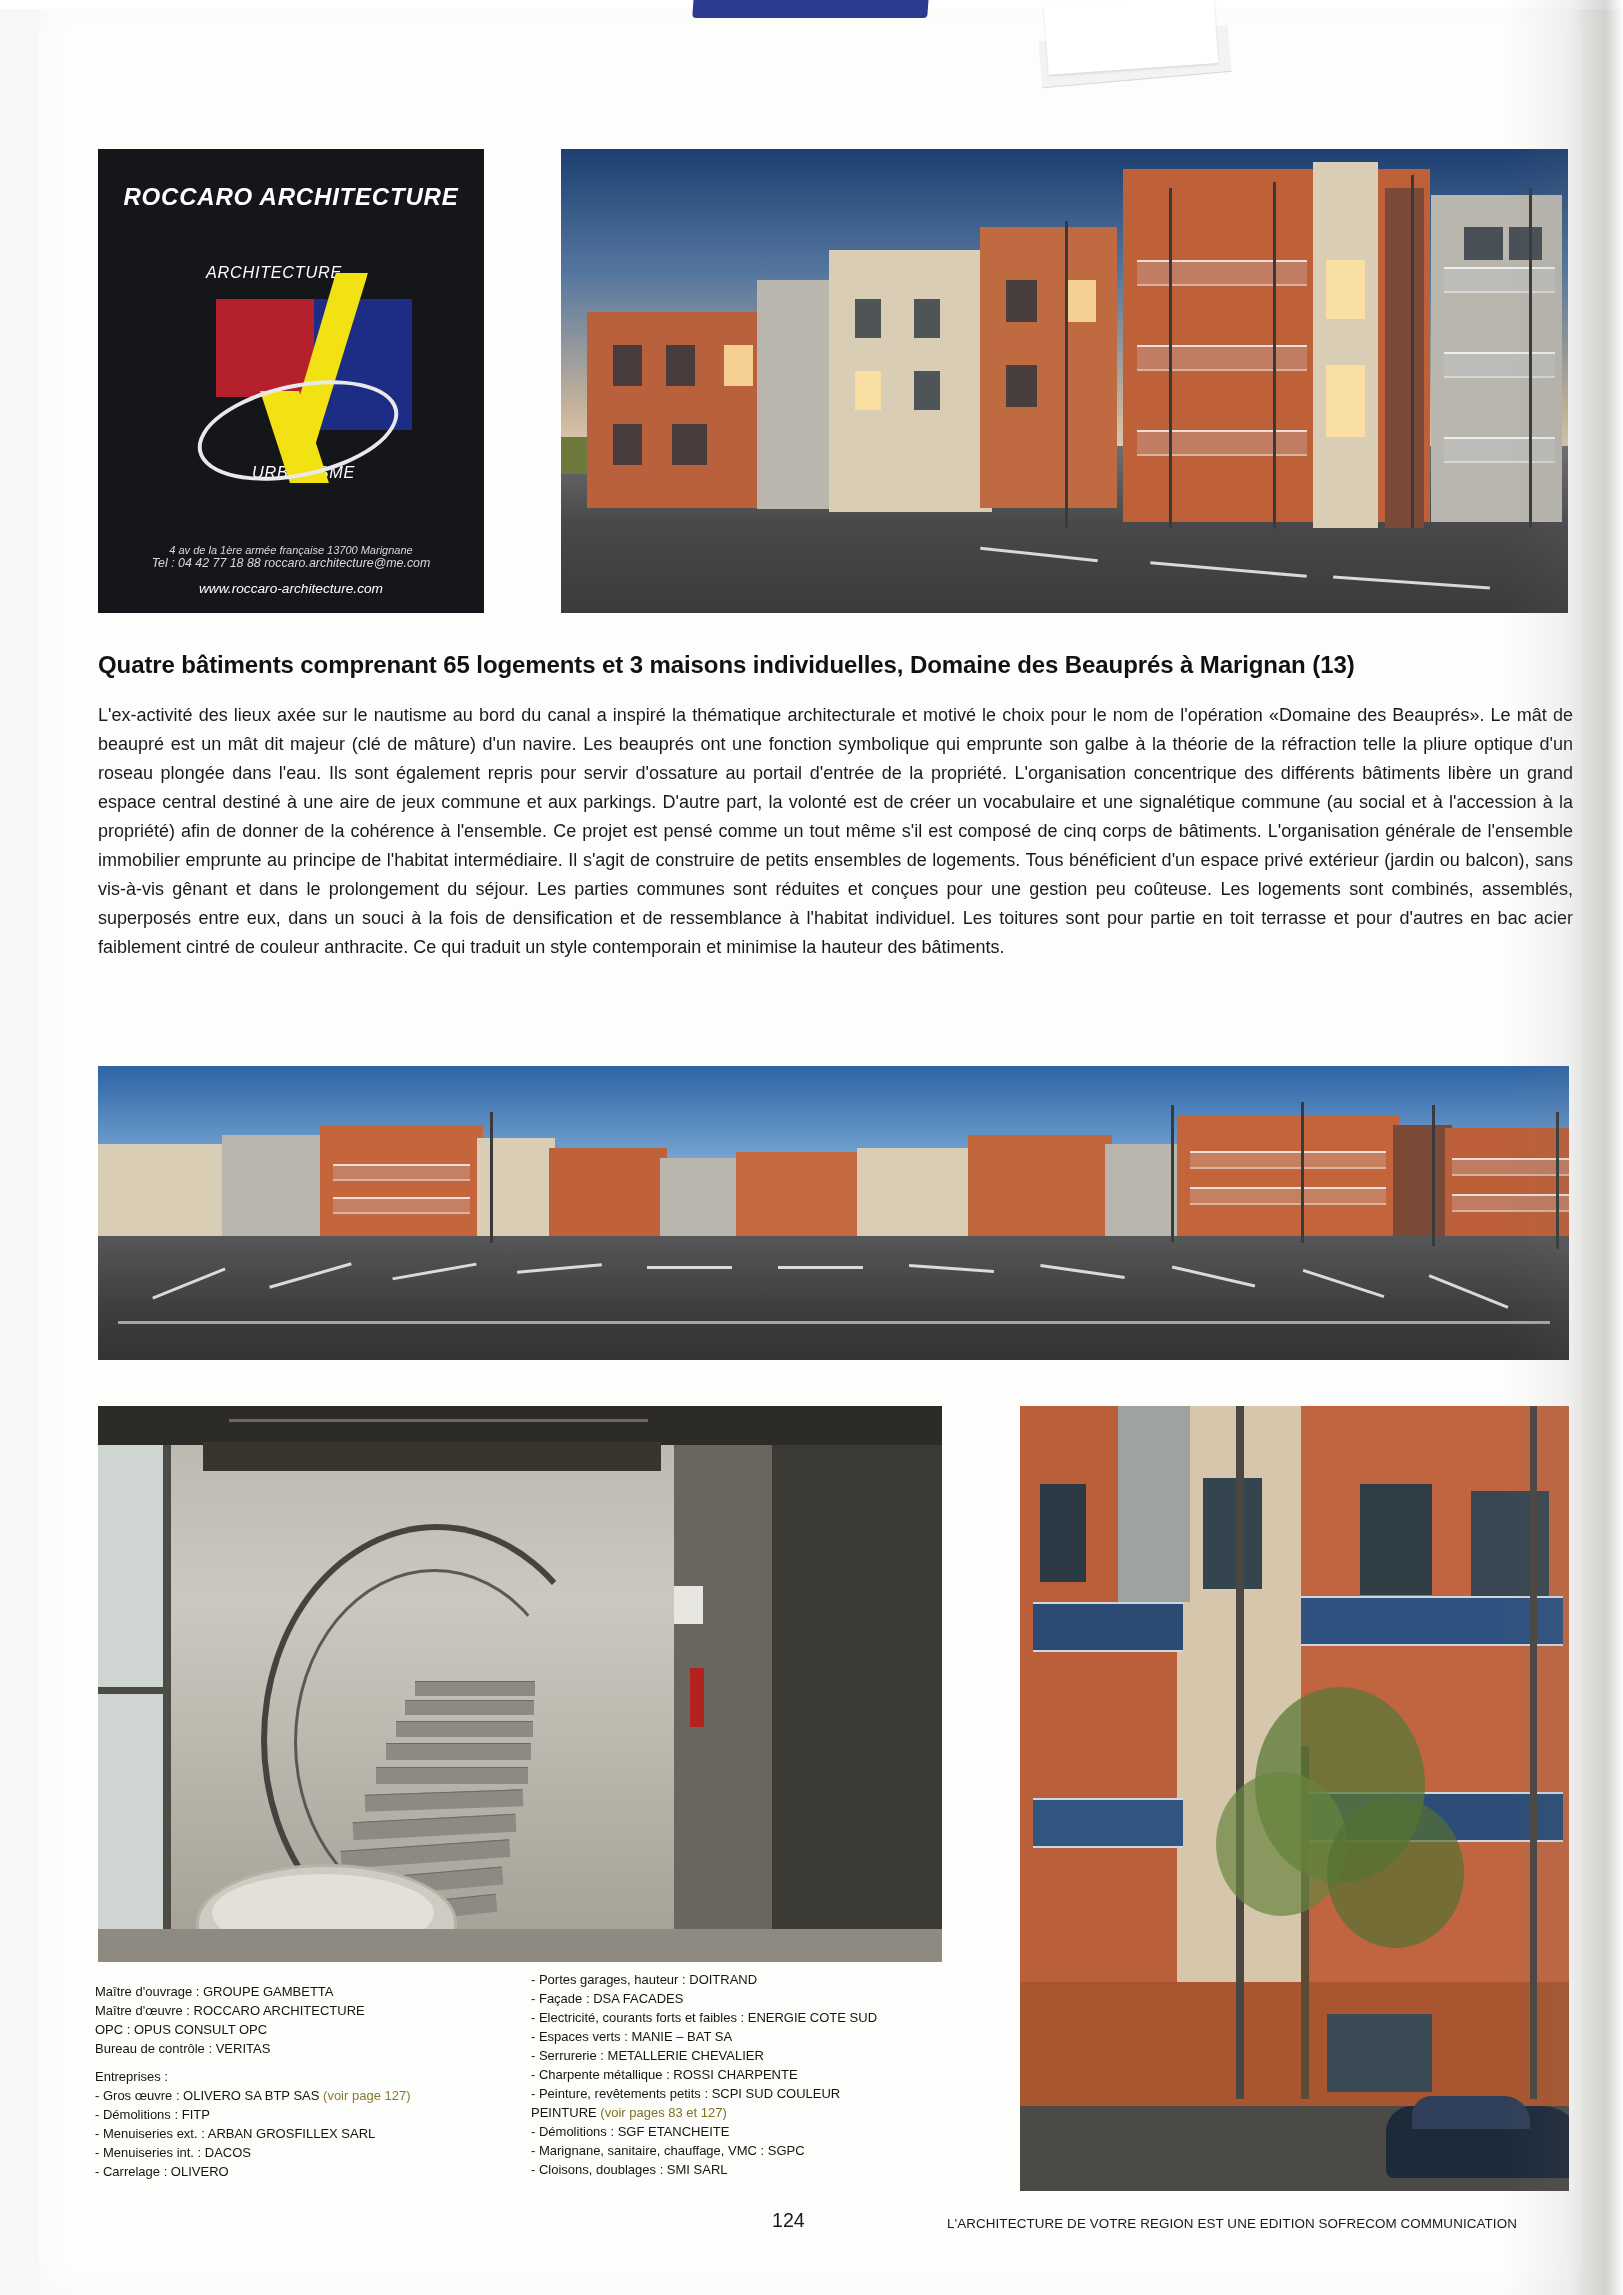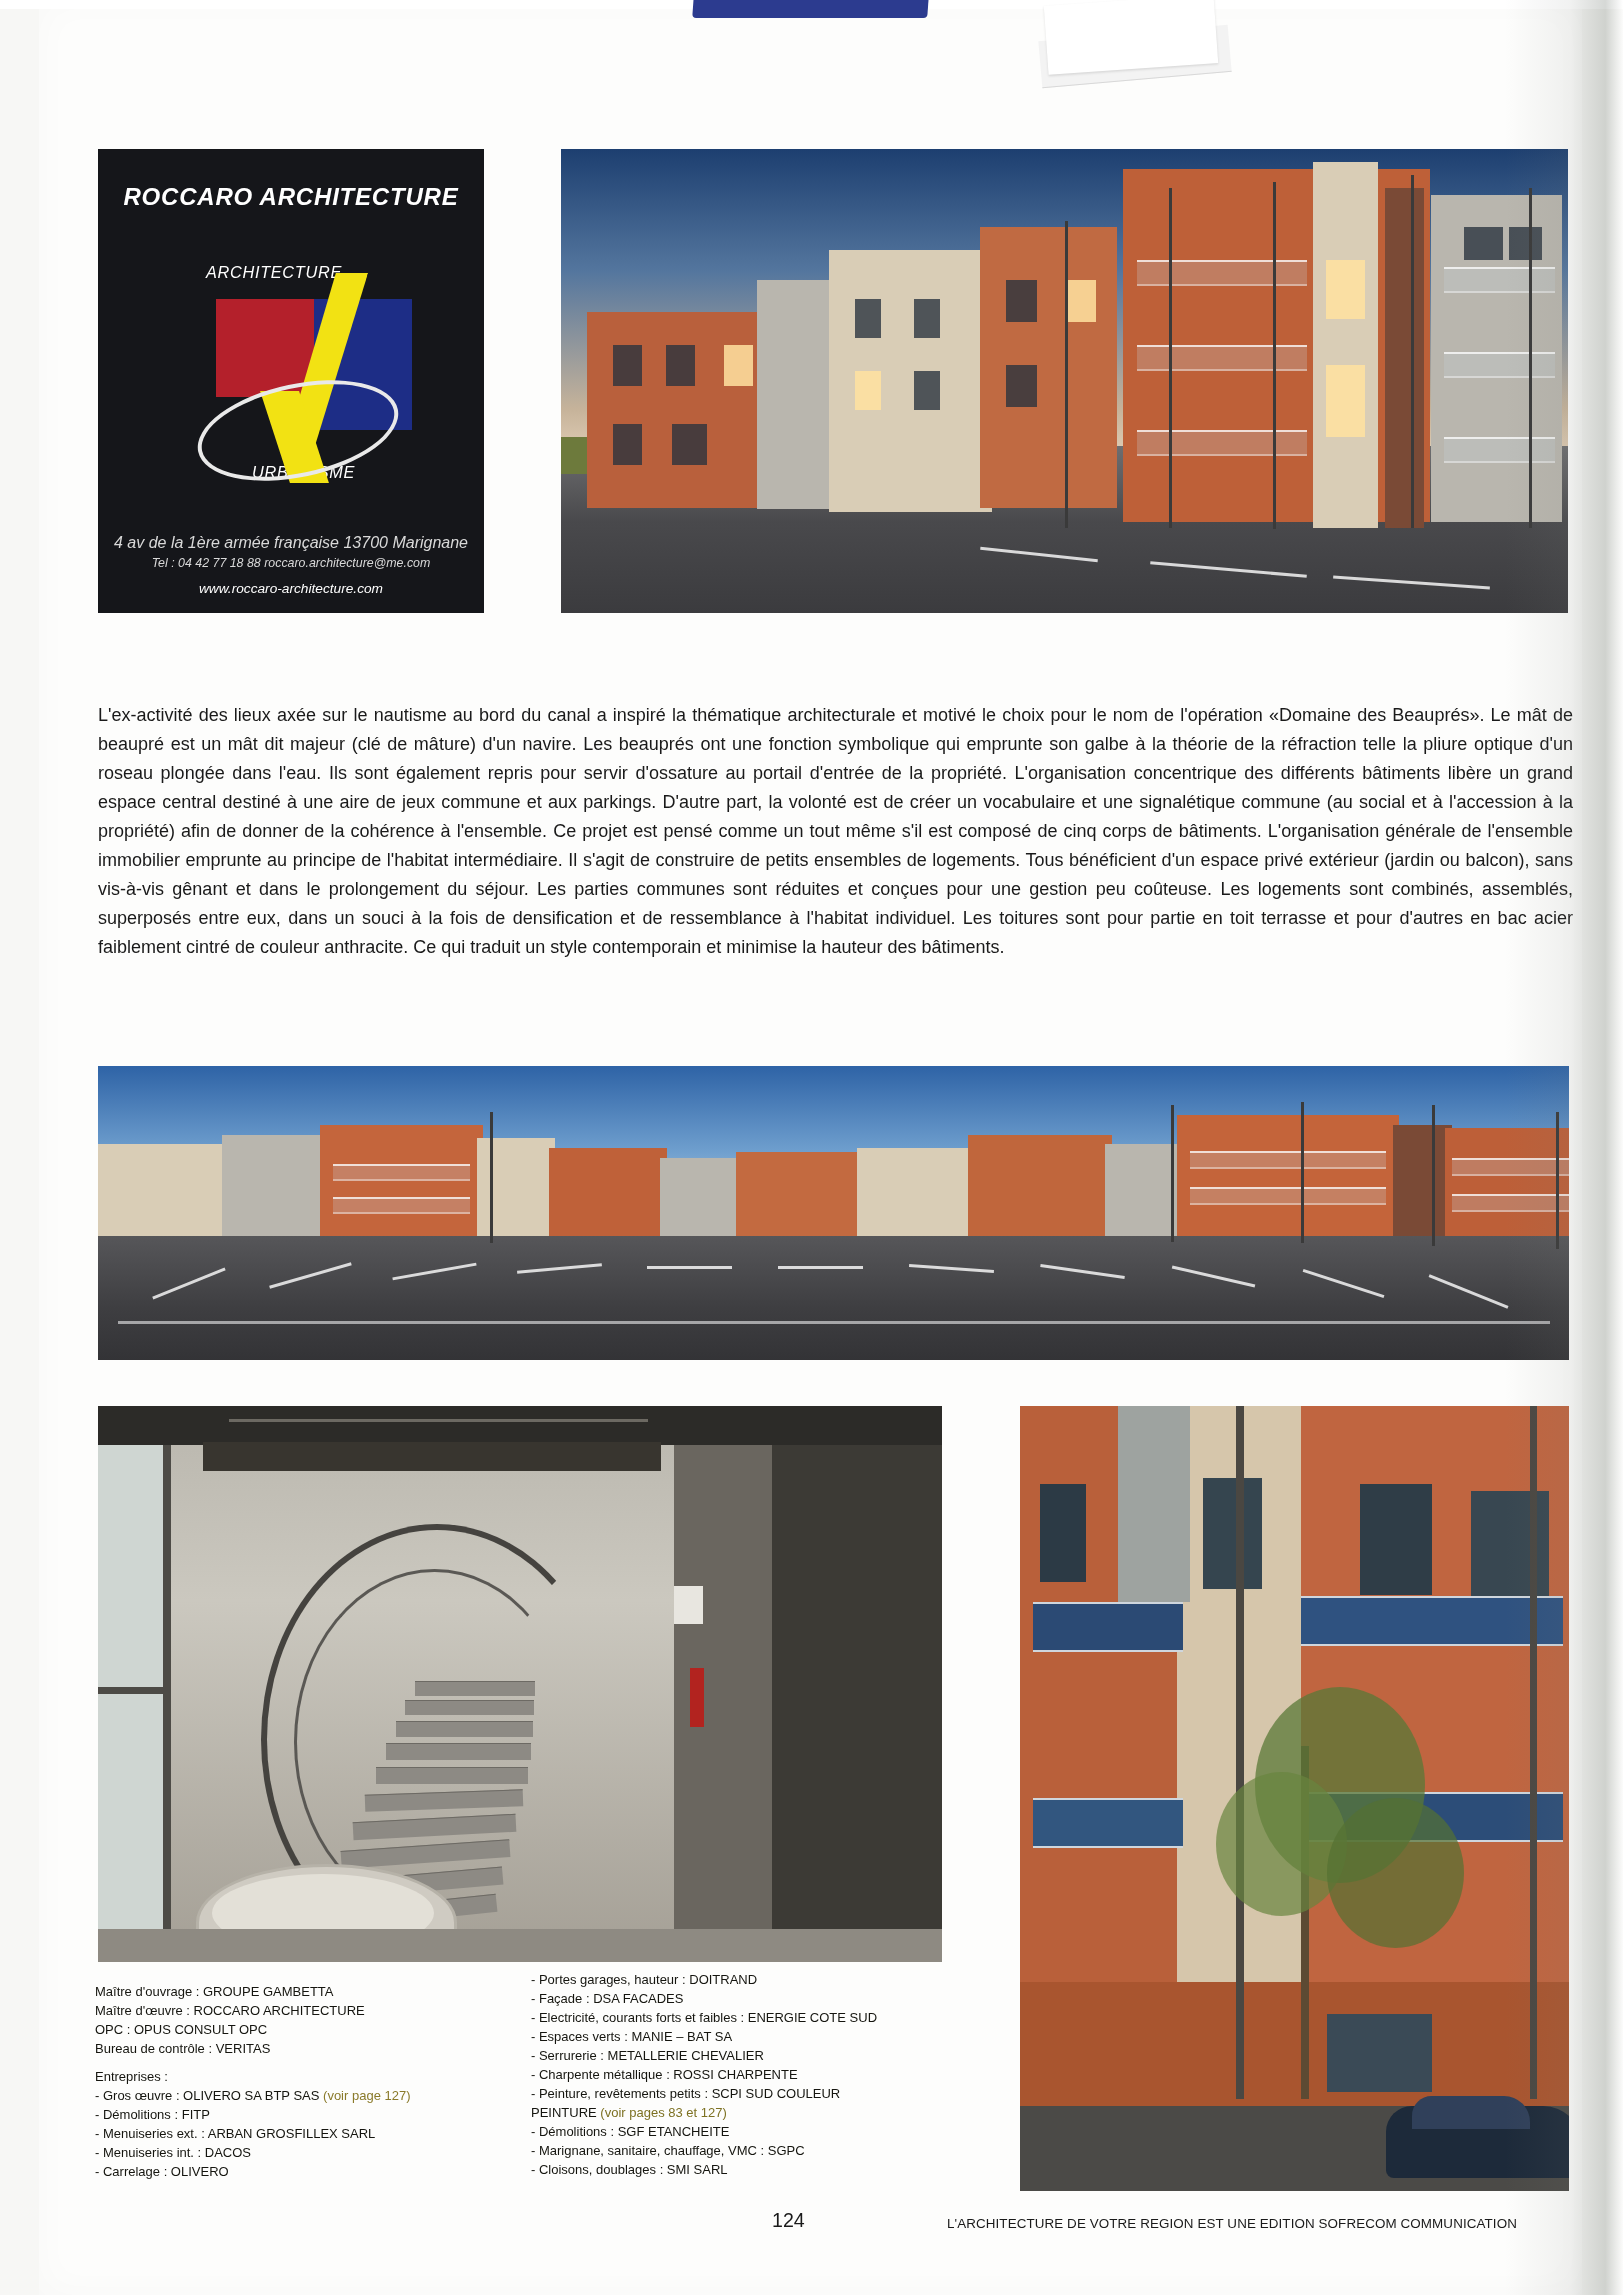--- a/index.html
+++ b/index.html
@@ -121,22 +121,22 @@
     transform: skewX(18deg);
   }
   .art-ellipse {
     position: absolute; left: 13px; top: 85px;
     width: 196px; height: 85px;
     border: 4.6px solid #e9e9e9;
     border-radius: 50%;
     transform: rotate(-12deg);
   }
   .logo-addr {
-    position: absolute; left: 0; top: 385px; width: 386px;
-    text-align: center; color: #d9d9d9; font-style: italic; font-size: 16px;
+    position: absolute; left: 0; top: 395px; width: 386px;
+    text-align: center; color: #d9d9d9; font-style: italic; font-size: 11px;
   }
   .logo-tel {
     position: absolute; left: 0; top: 407px; width: 386px;
     text-align: center; color: #d9d9d9; font-style: italic; font-size: 12.4px;
   }
   .logo-web {
     position: absolute; left: 0; top: 432px; width: 386px;
     text-align: center; color: #ffffff; font-style: italic; font-size: 13.7px;
   }
 
@@ -310,20 +310,21 @@
     <div class="pole" style="left:608px; top:39px; height:340px;"></div>
     <div class="pole" style="left:712px; top:33px; height:347px;"></div>
     <div class="pole" style="left:850px; top:26px; height:353px;"></div>
     <div class="pole" style="left:968px; top:39px; height:340px;"></div>
 
     <div class="stripe" style="left:589px; top:419px; width:157px; transform:rotate(5deg);"></div>
     <div class="stripe" style="left:772px; top:432px; width:157px; transform:rotate(4deg);"></div>
     <div class="stripe" style="left:419px; top:404px; width:118px; transform:rotate(6deg);"></div>
   </div>
 
+  <div class="headline">Quatre bâtiments comprenant 65 logements et 3 maisons individuelles, Domaine des Beauprés à Marignan (13)</div>
   <div class="body-text">L'ex-activité des lieux axée sur le nautisme au bord du canal a inspiré la thématique architecturale et motivé le choix pour le nom de l'opération «Domaine des Beauprés». Le mât de beaupré est un mât dit majeur (clé de mâture) d'un navire. Les beauprés ont une fonction symbolique qui emprunte son galbe à la théorie de la réfraction telle la pliure optique d'un roseau plongée dans l'eau. Ils sont également repris pour servir d'ossature au portail d'entrée de la propriété. L'organisation concentrique des différents bâtiments libère un grand espace central destiné à une aire de jeux commune et aux parkings. D'autre part, la volonté est de créer un vocabulaire et une signalétique commune (au social et à l'accession à la propriété) afin de donner de la cohérence à l'ensemble. Ce projet est pensé comme un tout même s'il est composé de cinq corps de bâtiments. L'organisation générale de l'ensemble immobilier emprunte au principe de l'habitat intermédiaire. Il s'agit de construire de petits ensembles de logements. Tous bénéficient d'un espace privé extérieur (jardin ou balcon), sans vis-à-vis gênant et dans le prolongement du séjour. Les parties communes sont réduites et conçues pour une gestion peu coûteuse. Les logements sont combinés, assemblés, superposés entre eux, dans un souci à la fois de densification et de ressemblance à l'habitat individuel. Les toitures sont pour partie en toit terrasse et pour d'autres en bac acier faiblement cintré de couleur anthracite. Ce qui traduit un style contemporain et minimise la hauteur des bâtiments.</div>
 
   <div class="photo ph-pano">
     <div class="sky" style="height:58%; background:linear-gradient(to bottom,#2e63a6 0%,#6f9fce 50%,#cfe0ee 100%)"></div>
     <div class="ground" style="height:44%; background:linear-gradient(to bottom,#58585b 0%,#3e3e41 60%,#333336 100%)"></div>
 
     <div class="bldg pale" style="left:0px; top:78px; width:131px; height:92px;"></div>
     <div class="bldg grey" style="left:124px; top:69px; width:105px; height:101px;"></div>
     <div class="bldg" style="left:222px; top:59px; width:163px; height:111px; background:#c4653c;"></div>
     <div class="bldg pale" style="left:379px; top:72px; width:78px; height:98px;"></div>

